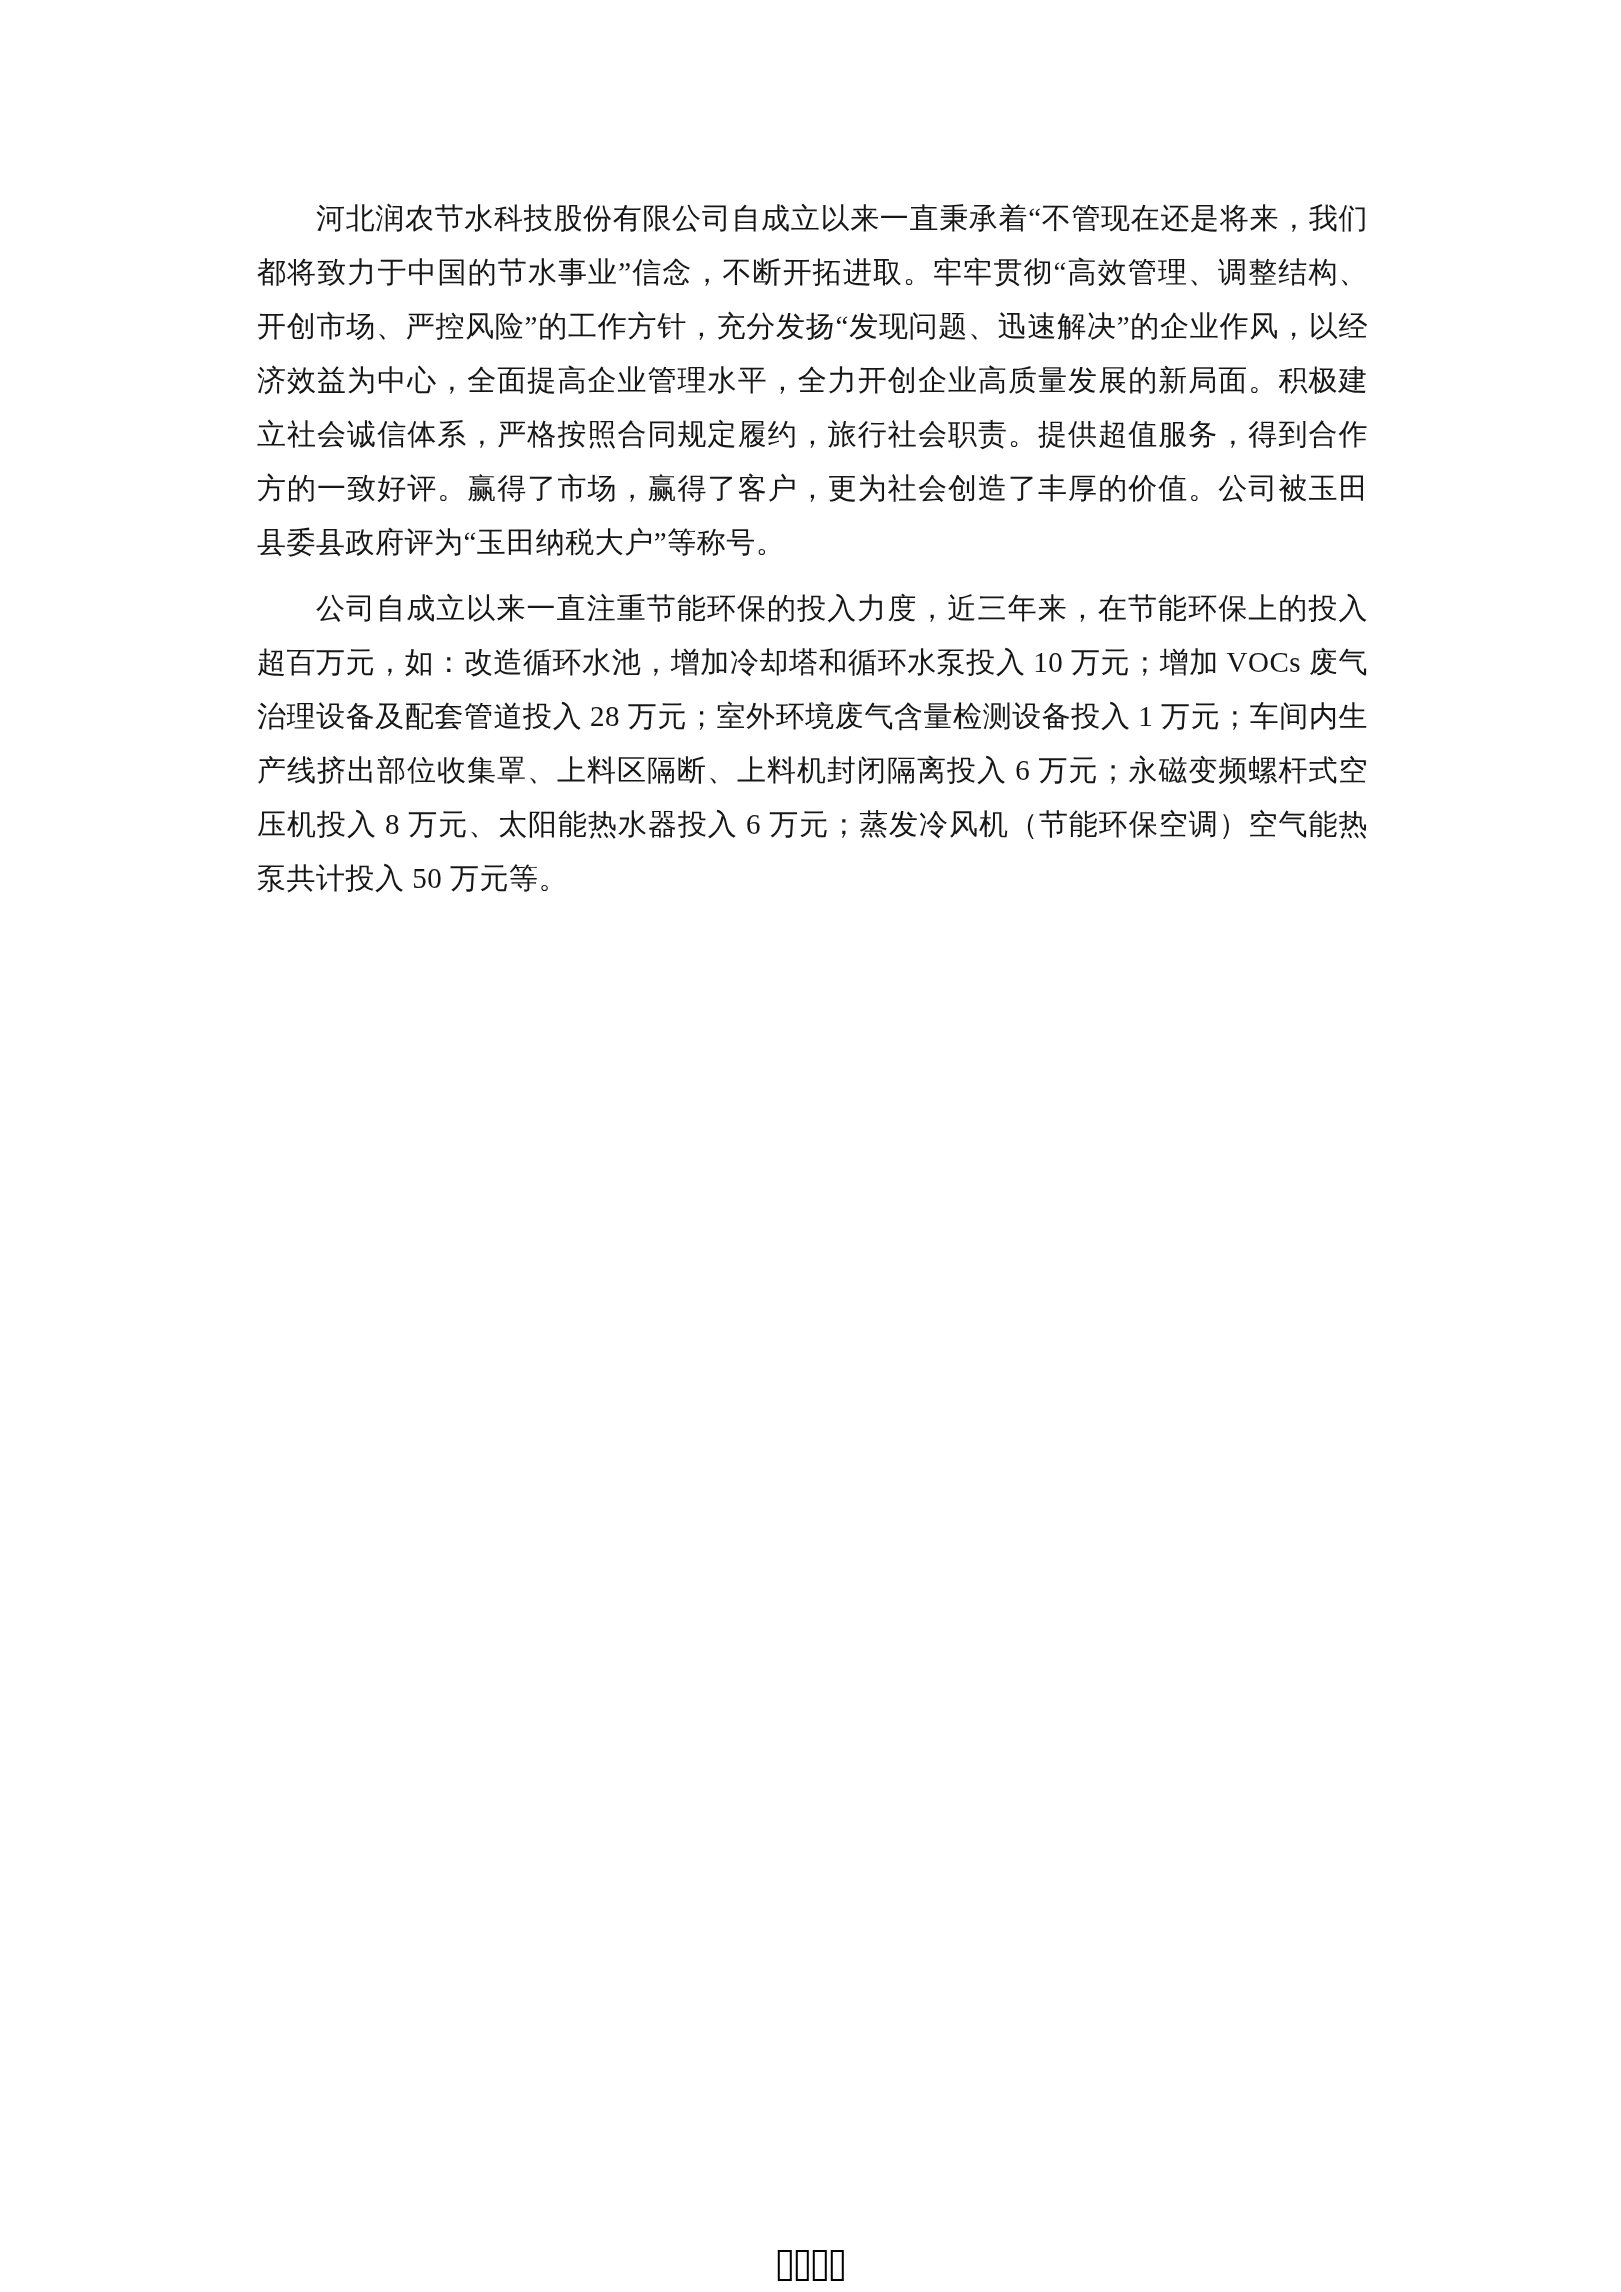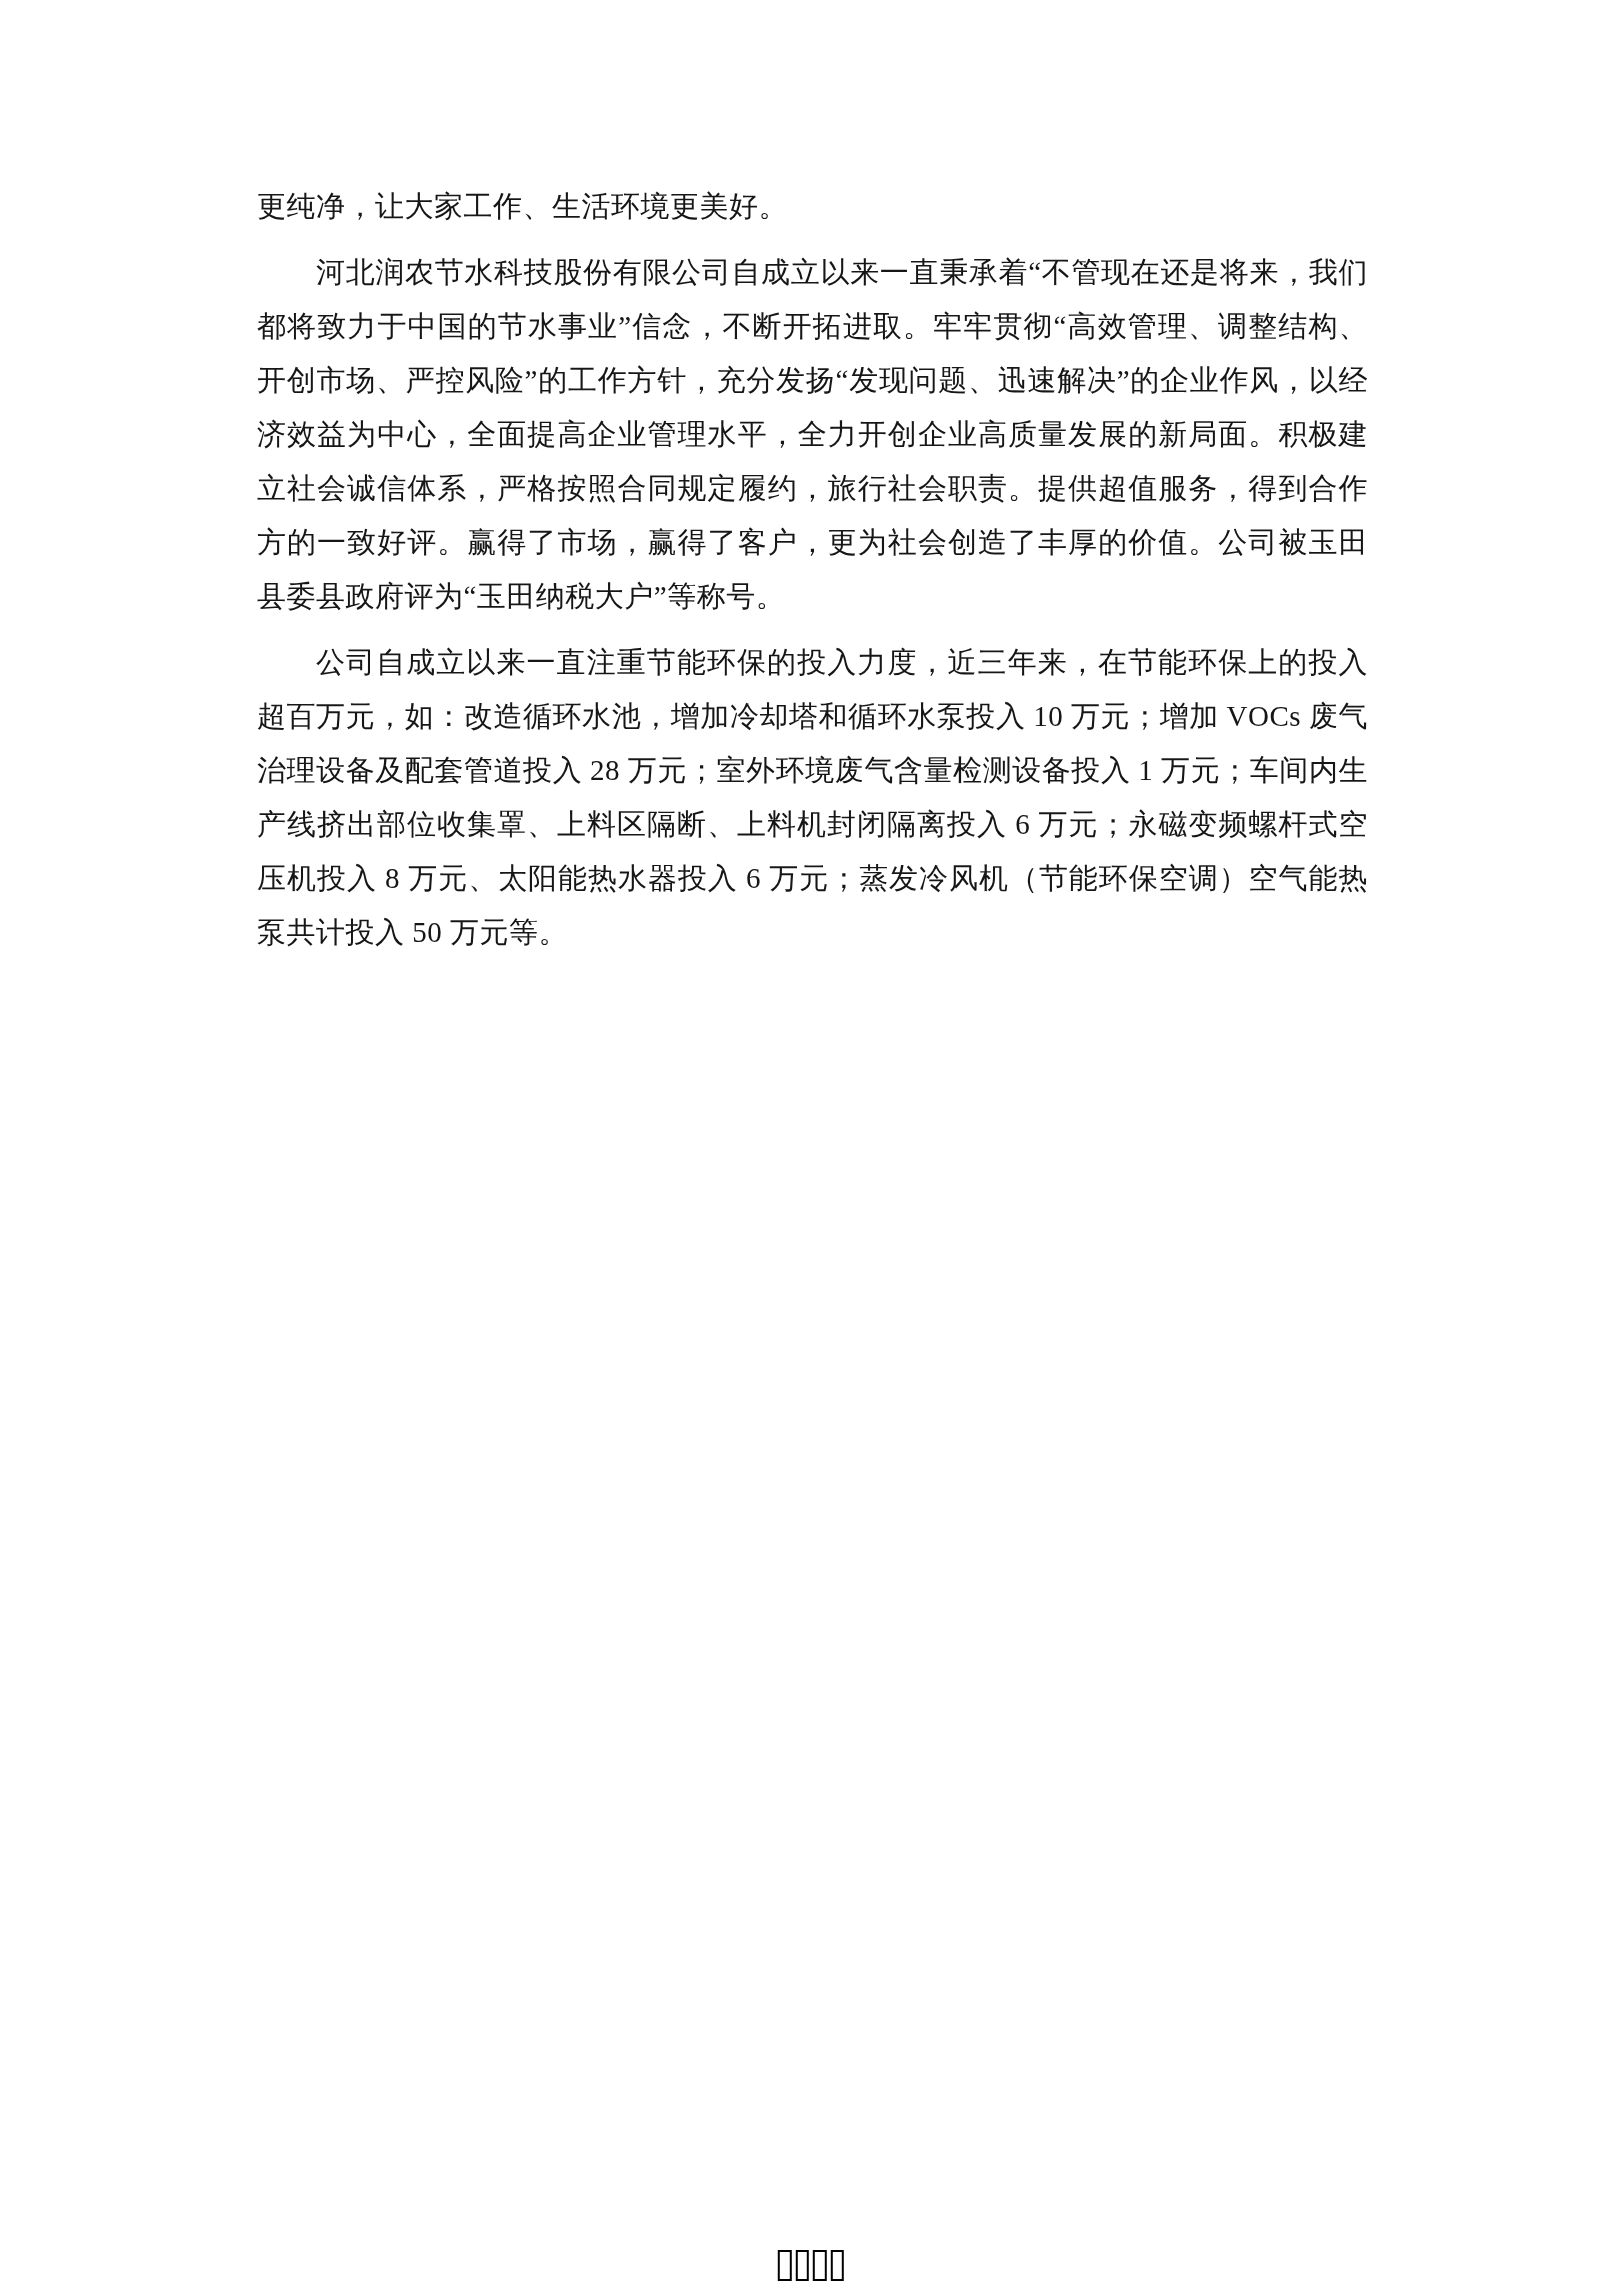--- a/index.html
+++ b/index.html
@@ -51,21 +51,20 @@
     box-sizing: border-box;
     background: #ffffff;
   }
 </style>
 </head>
 <body>
 
 <div class="page">
 
   <div class="content">
-    <p>更纯净，让大家工作、生活环境更美好。</p>
     <p class="indent">河北润农节水科技股份有限公司自成立以来一直秉承着“不管现在还是将来，我们都将致力于中国的节水事业”信念，不断开拓进取。牢牢贯彻“高效管理、调整结构、开创市场、严控风险”的工作方针，充分发扬“发现问题、迅速解决”的企业作风，以经济效益为中心，全面提高企业管理水平，全力开创企业高质量发展的新局面。积极建立社会诚信体系，严格按照合同规定履约，旅行社会职责。提供超值服务，得到合作方的一致好评。赢得了市场，赢得了客户，更为社会创造了丰厚的价值。公司被玉田县委县政府评为“玉田纳税大户”等称号。</p>
     <p class="indent">公司自成立以来一直注重节能环保的投入力度，近三年来，在节能环保上的投入超百万元，如：改造循环水池，增加冷却塔和循环水泵投入 10 万元；增加 VOCs 废气治理设备及配套管道投入 28 万元；室外环境废气含量检测设备投入 1 万元；车间内生产线挤出部位收集罩、上料区隔断、上料机封闭隔离投入 6 万元；永磁变频螺杆式空压机投入 8 万元、太阳能热水器投入 6 万元；蒸发冷风机（节能环保空调）空气能热泵共计投入 50 万元等。</p>
   </div>
 
   <div class="footer">
     <span class="tofu"></span>
     <span class="tofu"></span>
     <span class="tofu"></span>
     <span class="tofu"></span>
   </div>

